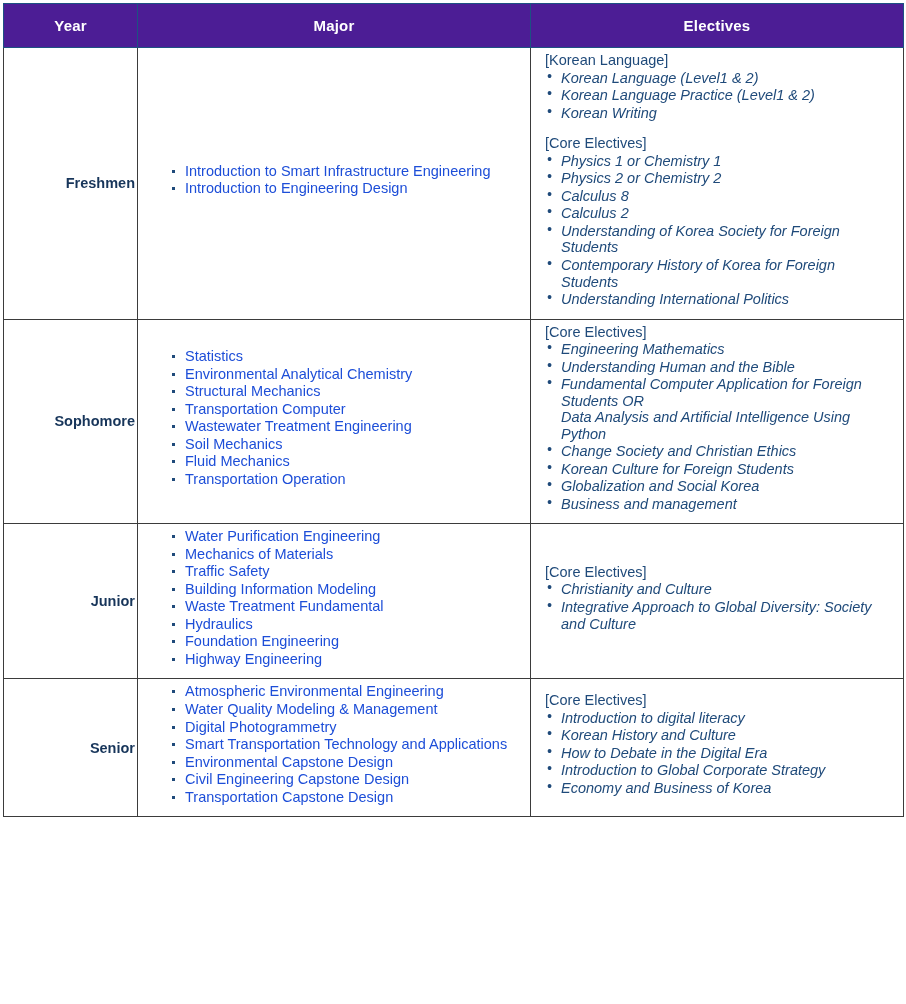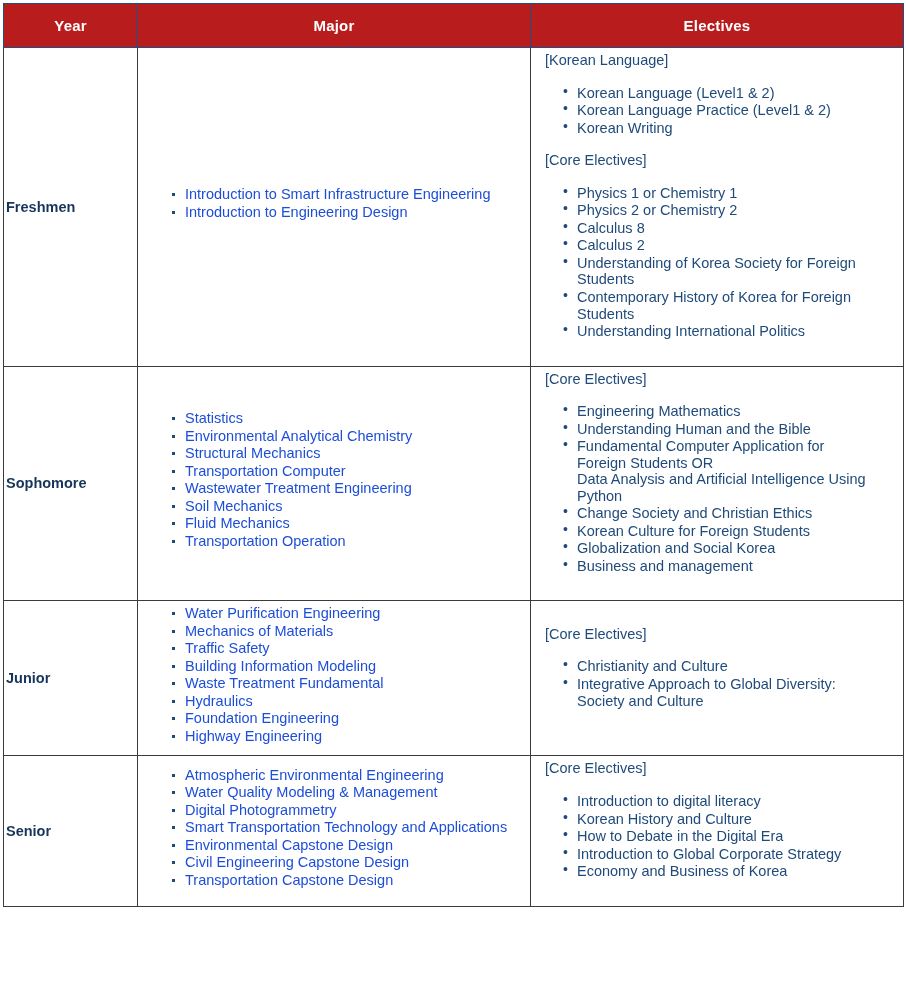--- a/index.html
+++ b/index.html
@@ -20,38 +20,38 @@
     border-collapse: collapse;
     table-layout: fixed;
     width: 900px;
     margin: 3px 3px 0 3px;
   }
   table.curriculum col.c-year { width: 134px; }
   table.curriculum col.c-major { width: 393px; }
   table.curriculum col.c-electives { width: 373px; }
 
   thead th {
-    background: #b91c1c;
+    background: #4c1d95;
     color: #ffffff;
     font-size: 15px;
     font-weight: bold;
     text-align: center;
     padding: 13px 4px;
     border: 1px solid #1d5183;
     letter-spacing: 0.2px;
   }
 
   tbody td {
     border: 1px solid #3b3b3b;
     vertical-align: middle;
     padding: 4px 10px 10px 12px;
     color: #1f3f63;
   }
   tbody td.year {
-    text-align: left;
+    text-align: right;
     font-size: 14.5px;
     font-weight: bold;
     color: #17355a;
     vertical-align: middle;
     padding: 6px 2px;
   }
   tbody td.major, tbody td.electives {
     font-size: 14.5px;
     line-height: 1.12;
   }
@@ -80,22 +80,23 @@
   .group { margin: 0 0 14px 0; }
   .group:last-child { margin-bottom: 0; }
   .group-title {
     color: #1f4a7a;
     font-size: 14.5px;
     margin: 0 0 1px 2px;
     line-height: 1.15;
   }
   ul.bullets {
     list-style: none;
-    margin: 16px;
+    margin: 0;
     padding: 0 0 0 4px;
+    font-style: italic;
   }
   ul.bullets > li {
     position: relative;
     padding-left: 14px;
     margin: 0 0 1px 0;
     color: #1f4a7a;
     line-height: 1.14;
   }
   ul.bullets > li::before {
     content: "\2022";

